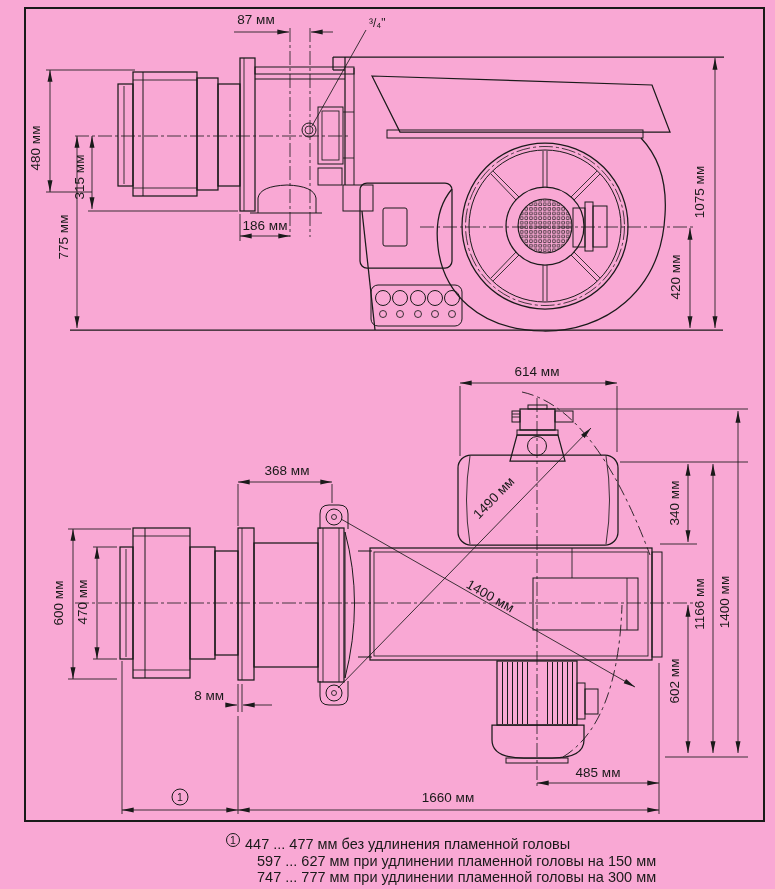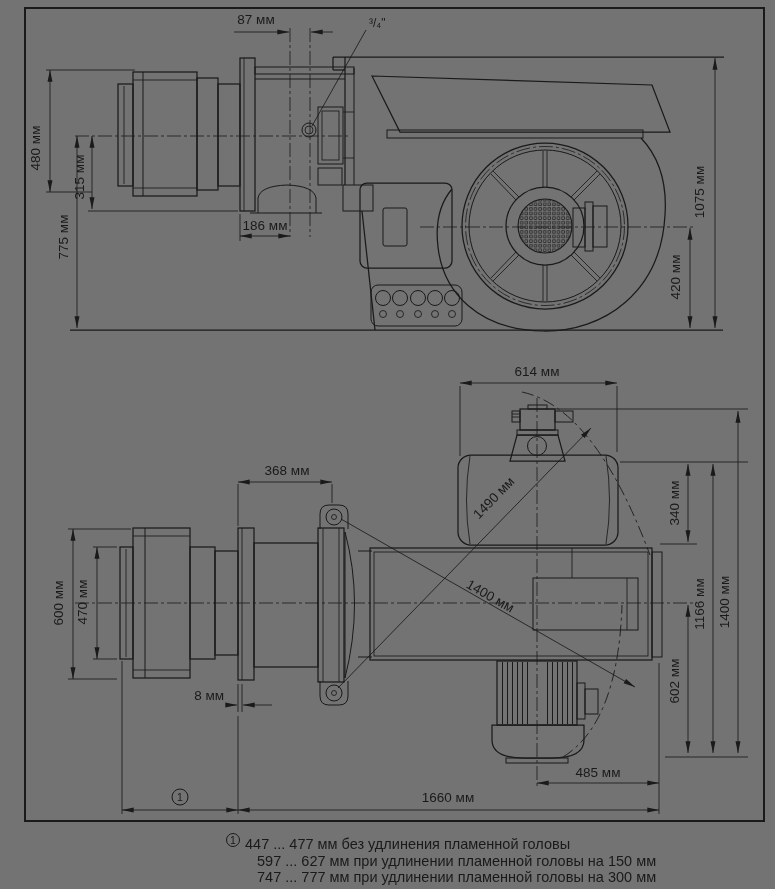--- a/index.html
+++ b/index.html
@@ -1,16 +1,16 @@
 <!DOCTYPE html>
 <html><head>
 <meta charset="utf-8">
 <style>
   html,body{margin:0;padding:0;background:#fff;}
-  .page{width:775px;height:889px;background:#737373;position:relative;overflow:hidden;
+  .page{width:775px;height:889px;background:#f9a8d4;position:relative;overflow:hidden;
         font-family:"Liberation Sans", sans-serif;}
   svg{display:block;}
   svg text{font-family:"Liberation Sans", sans-serif;fill:#1a1a1a;}
   .dim{font-size:13.5px;}
   .dim-small{font-size:12px;}
   .note{font-size:14.5px;}
   .mk{font-size:10.5px;}
   .ln{stroke:#1a1a1a;fill:none;}
   .w12{stroke-width:1.25;}
   .w10{stroke-width:1;}

